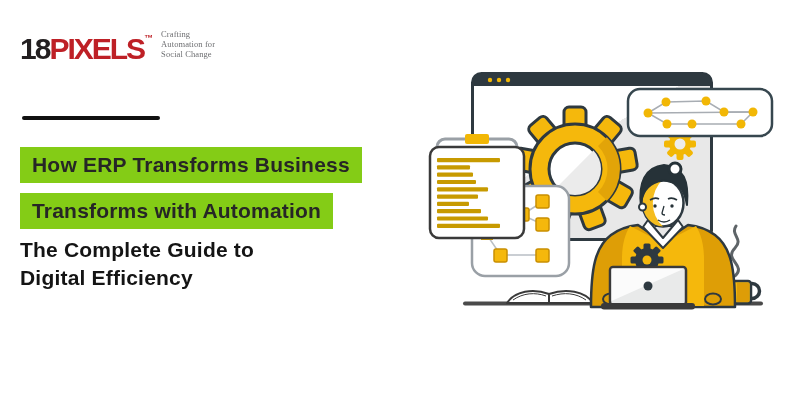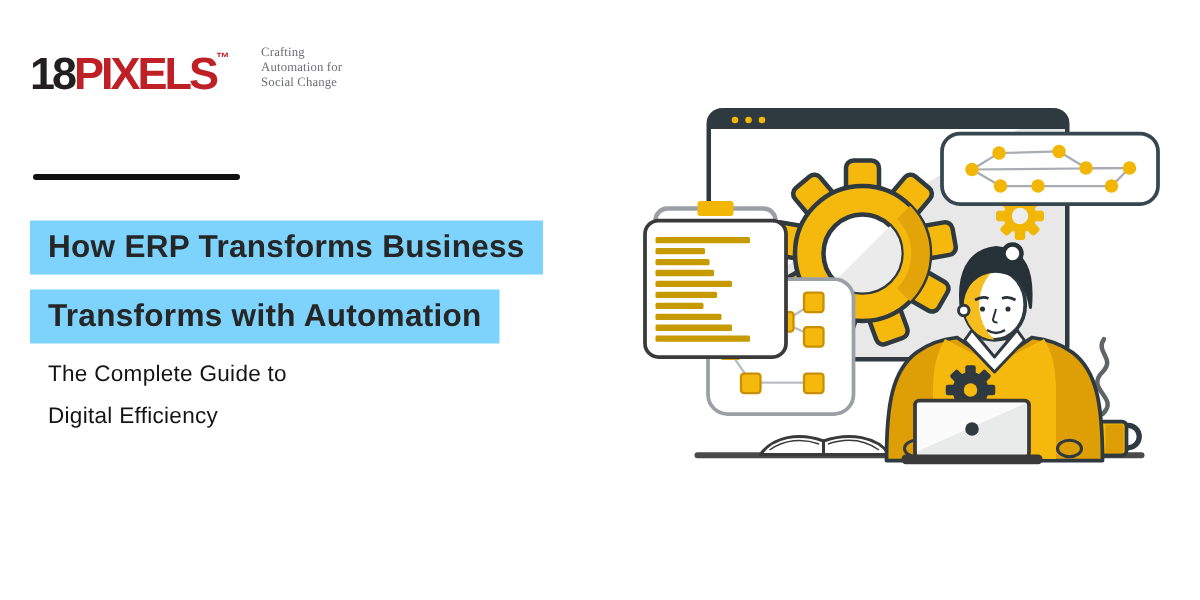--- a/index.html
+++ b/index.html
@@ -1,37 +1,37 @@
 <!DOCTYPE html>
 <html><head>
 <meta charset="utf-8">
 <style>
   html,body{margin:0;padding:0;background:#ffffff;}
   .banner{
     position:relative;width:800px;height:400px;background:#ffffff;overflow:hidden;
     font-family:"Liberation Sans",sans-serif;
   }
   
-  .logo{position:absolute;left:20px;top:20px;display:flex;align-items:flex-start;gap:21px;}
+  .logo{position:absolute;left:20px;top:20px;display:flex;align-items:flex-start;gap:8px;}
   .logo-word{font-size:30px;font-weight:800;letter-spacing:-2px;line-height:36px;white-space:nowrap;}
   .logo-18{color:#231F20;}
   .logo-pixels{color:#BE2026;}
   .logo-tm{font-size:9px;font-weight:700;color:#BE2026;vertical-align:18px;letter-spacing:0;}
   .logo-tagline{font-size:8.5px;color:#6D6E71;line-height:10px;margin-top:9px;letter-spacing:0.1px;font-family:Liberation Serif, serif;}
   
   .accent-line{position:absolute;left:22px;top:116px;width:138px;height:4px;background:#111111;border-radius:2px;}
   
   .headline{position:absolute;left:20px;top:147px;}
   .hl-mark{
-    display:block;width:fit-content;background:#7dd3fc;color:#262626;
+    display:block;width:fit-content;background:#84cc16;color:#262626;
     font-size:21px;font-weight:700;letter-spacing:0.2px;
     line-height:24px;padding:6px 12px;margin:0 0 10px 0;text-align:center;
   }
   
-  .subtitle{position:absolute;left:32px;top:236px;color:#141414;font-size:15px;font-weight:400;line-height:28px;letter-spacing:0.2px;}
+  .subtitle{position:absolute;left:20px;top:236px;color:#141414;font-size:21px;font-weight:700;line-height:28px;letter-spacing:0.2px;}
   
   .illus{position:absolute;left:425px;top:55px;width:375px;height:270px;}
 </style>
 </head>
 <body>
 
 <div class="banner">
 
   <div class="logo">
     <div class="logo-word"><span class="logo-18">18</span><span class="logo-pixels">PIXELS</span><span class="logo-tm">™</span></div>

